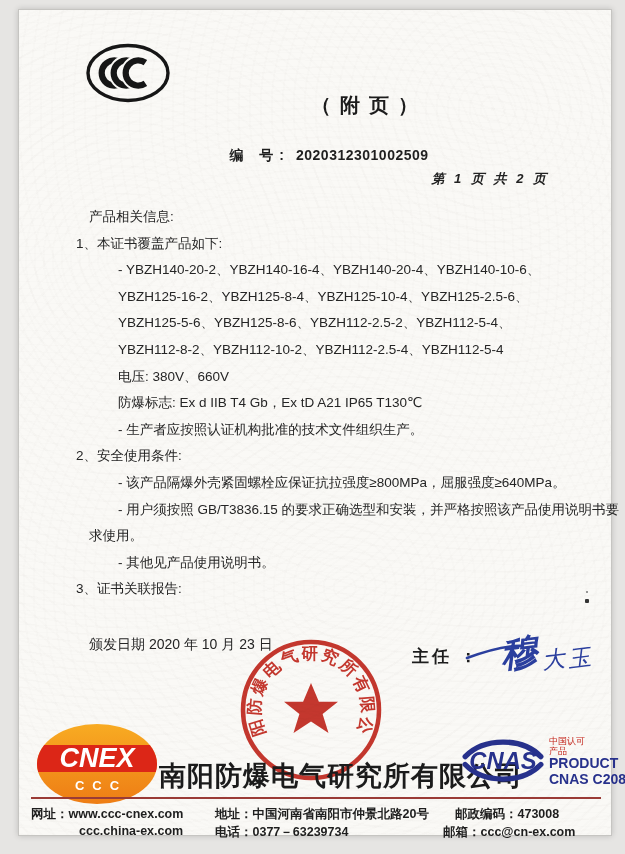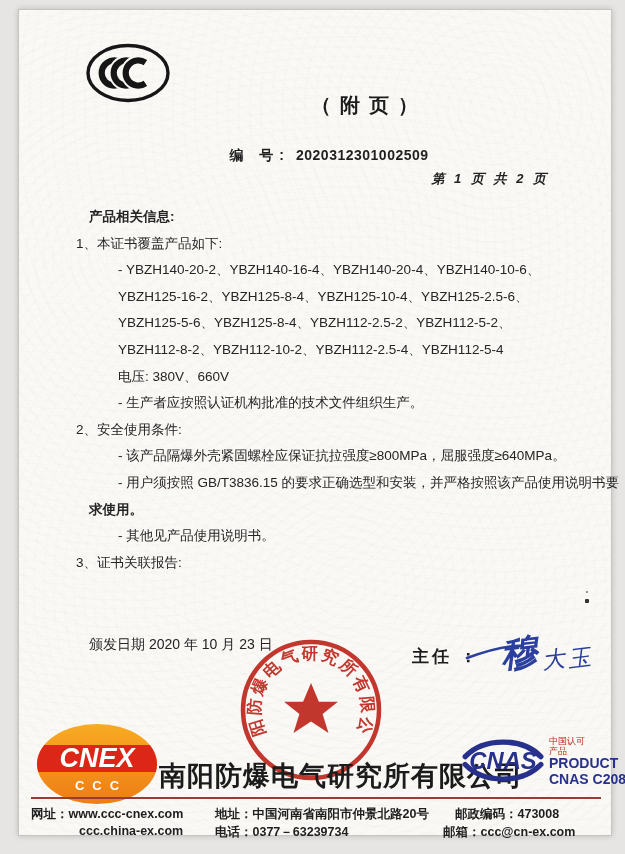--- a/index.html
+++ b/index.html
@@ -34,23 +34,23 @@
   .subtitle{left:130px;top:82px;width:440px;text-align:center;
          font-size:20px;font-weight:bold;letter-spacing:9px;color:#1c1c1c;}
   .certline{left:30px;top:137px;width:560px;text-align:center;font-size:14px;color:#1f1f1f;}
   .certline .lbl{font-weight:bold;letter-spacing:6px;margin-right:6px;}
   .certline .val{font-weight:600;letter-spacing:.5px;}
   .pageinfo{top:160px;right:62px;font-size:13px;font-weight:600;letter-spacing:3px;color:#222;font-style:italic;}
 
   
   .bodyblock{left:57px;top:194px;width:520px;}
   .line{height:26.6px;line-height:26.6px;font-size:13.5px;color:#252525;white-space:nowrap;}
-  .ind-a{padding-left:13px;font-weight:bold;}
+  .ind-a{padding-left:13px;}
   .ind-1{padding-left:42px;}
-  .b{font-weight:bold;}
+  .b{font-weight:normal;}
 
   
   .issuedate{left:70px;top:626px;font-size:14px;color:#242424;}
   .director{left:393px;top:635px;font-size:17px;font-weight:bold;letter-spacing:3px;color:#1d1d1d;}
   .signature{left:430px;top:600px;}
 
   
   .seal{left:217px;top:625px;opacity:.92;mix-blend-mode:multiply;}
 
   
@@ -102,23 +102,24 @@
       <span class="lbl">编 号:</span><span class="val">2020312301002509</span>
     </div>
 
     <div class="abs pageinfo">第 1 页 共 2 页</div>
 
     <div class="abs bodyblock">
       <div class="line ind-a b">产品相关信息:</div>
       <div class="line">1、本证书覆盖产品如下:</div>
       <div class="line ind-1">- YBZH140-20-2、YBZH140-16-4、YBZH140-20-4、YBZH140-10-6、</div>
       <div class="line ind-1">YBZH125-16-2、YBZH125-8-4、YBZH125-10-4、YBZH125-2.5-6、</div>
-      <div class="line ind-1">YBZH125-5-6、YBZH125-8-4、YBZH112-2.5-2、YBZH112-5-2、</div>
+      <div class="line ind-1">YBZH125-5-6、YBZH125-8-6、YBZH112-2.5-2、YBZH112-5-4、</div>
       <div class="line ind-1">YBZH112-8-2、YBZH112-10-2、YBZH112-2.5-4、YBZH112-5-4</div>
       <div class="line ind-1">电压: 380V、660V</div>
+      <div class="line ind-1">防爆标志: Ex d IIB T4 Gb，Ex tD A21 IP65 T130℃</div>
       <div class="line ind-1">- 生产者应按照认证机构批准的技术文件组织生产。</div>
       <div class="line">2、安全使用条件:</div>
       <div class="line ind-1">- 该产品隔爆外壳紧固螺栓应保证抗拉强度≥800MPa，屈服强度≥640MPa。</div>
       <div class="line ind-1">- 用户须按照 GB/T3836.15 的要求正确选型和安装，并严格按照该产品使用说明书要</div>
       <div class="line ind-a">求使用。</div>
       <div class="line ind-1">- 其他见产品使用说明书。</div>
       <div class="line">3、证书关联报告:</div>
     </div>
 
     <div class="abs speck1"></div>

